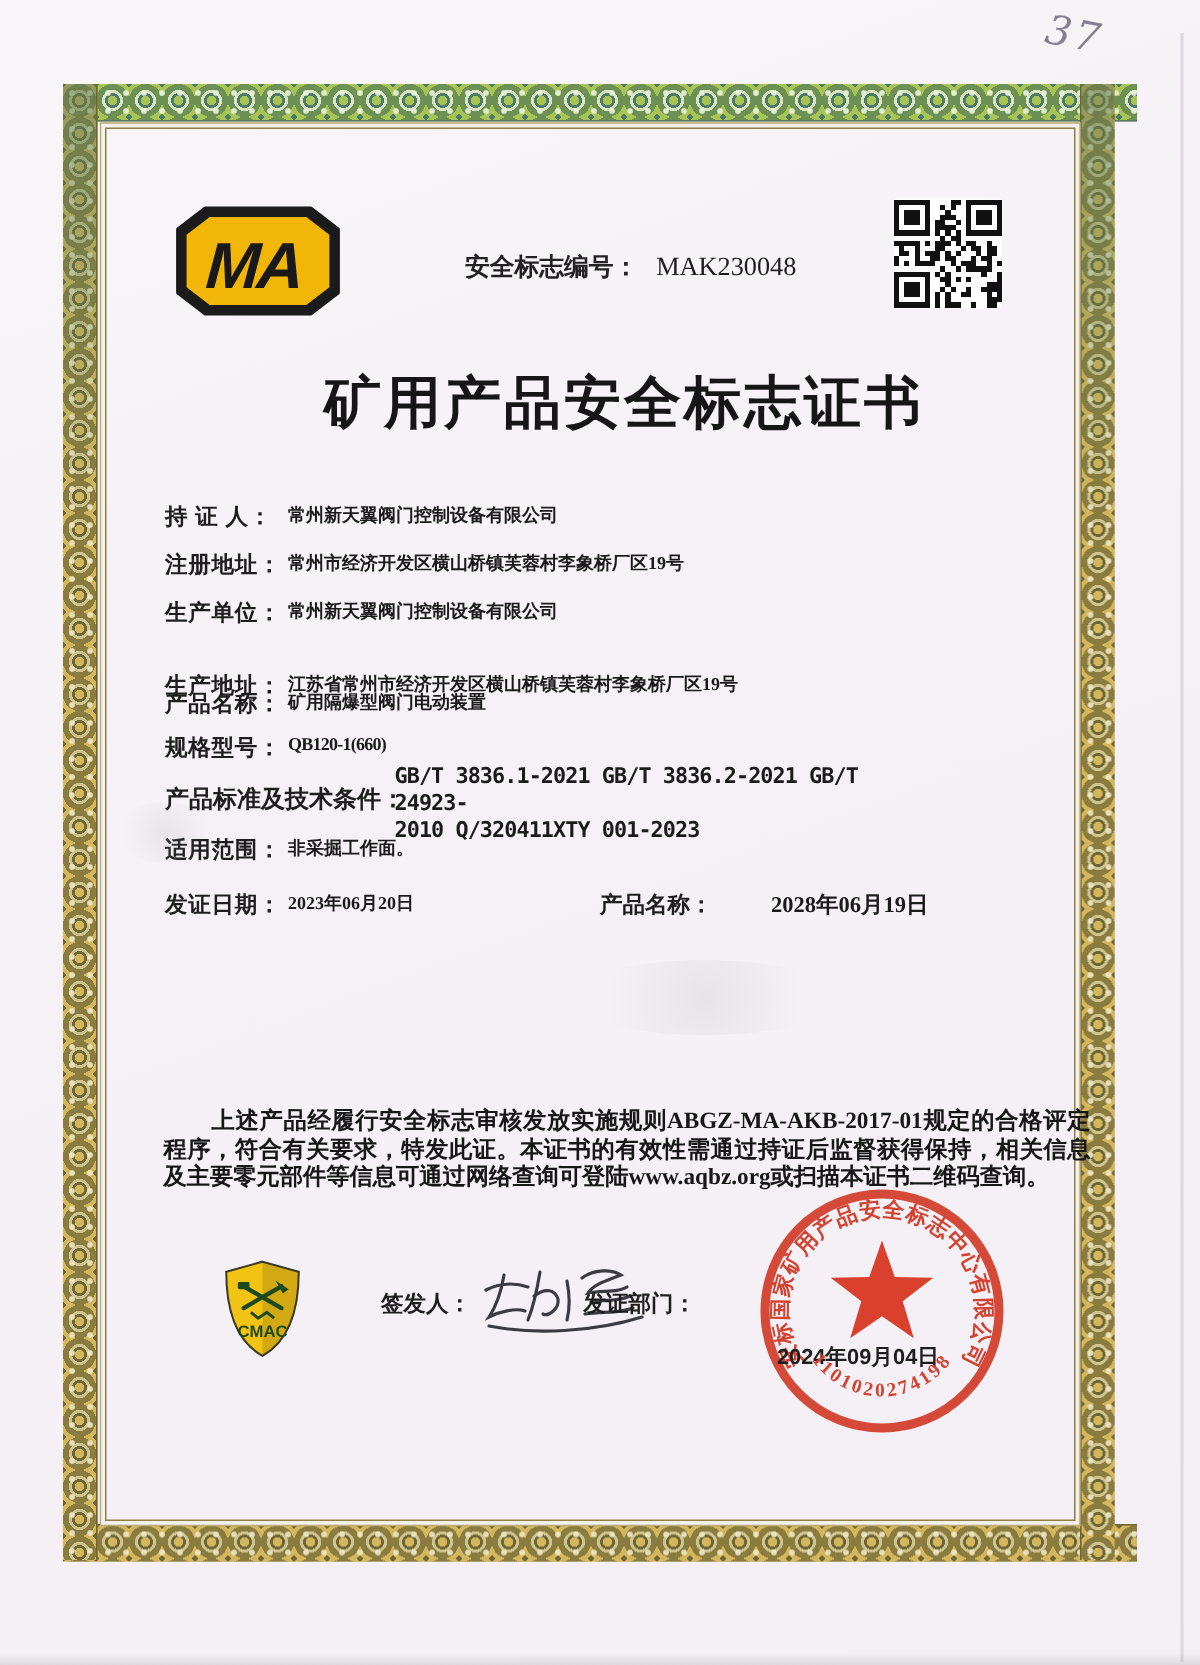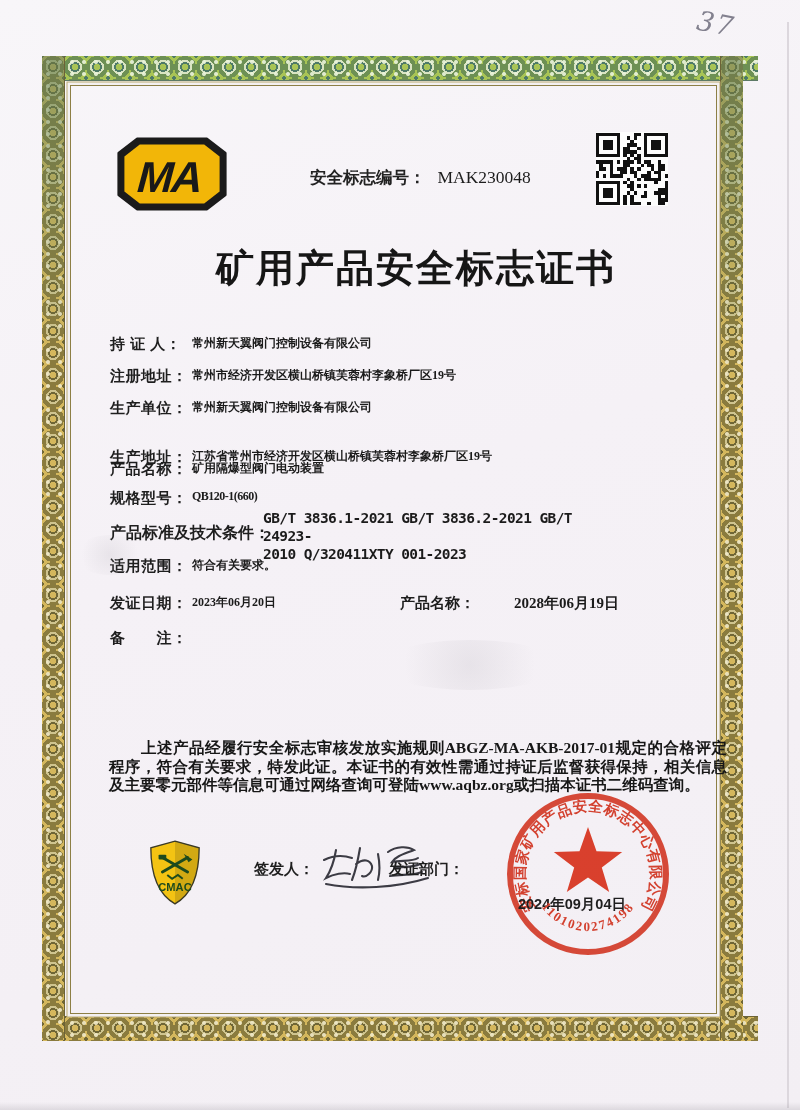--- a/index.html
+++ b/index.html
@@ -265,34 +265,30 @@
   </div>
 
   <span class="std-lbl">产品标准及技术条件：</span>
   <div class="std-val">
     <div>GB/T 3836.1-2021 GB/T 3836.2-2021 GB/T 24923-</div>
     <div>2010 Q/320411XTY 001-2023</div>
   </div>
 
   <div class="row" style="top:557px">
     <span class="lbl">适用范围：</span>
-    <span class="val">符合有关要求。</span>
+    <span class="val">非采掘工作面。</span>
   </div>
 
   <div class="row" style="top:594px">
     <span class="lbl">发证日期：</span>
     <span class="val">2023年06月20日</span>
     <span class="valid-lbl">产品名称：</span>
     <span class="valid-val">2028年06月19日</span>
   </div>
 
-  <div class="row" style="top:629px">
-    <span class="lbl">备　　注：</span>
-    <span class="val"></span>
-  </div>
 
   <p class="paragraph">上述产品经履行安全标志审核发放实施规则ABGZ-MA-AKB-2017-01规定的合格评定程序，符合有关要求，特发此证。本证书的有效性需通过持证后监督获得保持，相关信息及主要零元部件等信息可通过网络查询可登陆www.aqbz.org或扫描本证书二维码查询。</p>
 
   <div class="cmac">
     <svg width="58" height="70" viewBox="0 0 60 72">
       <path d="M30,3 L55,10 C55,37 48,58 30,68 C12,58 5,37 5,10 Z" fill="#f3c313" stroke="#3a3a28" stroke-width="1.4"></path>
       <path d="M30,3 L55,10 C55,37 48,58 30,68 Z" fill="rgba(60,55,20,.18)"></path>
       <g stroke="#1d4a1d" stroke-width="3" stroke-linecap="round" fill="none">
         <path d="M17,20 L43,35"></path>
         <path d="M43,20 L17,35"></path>

